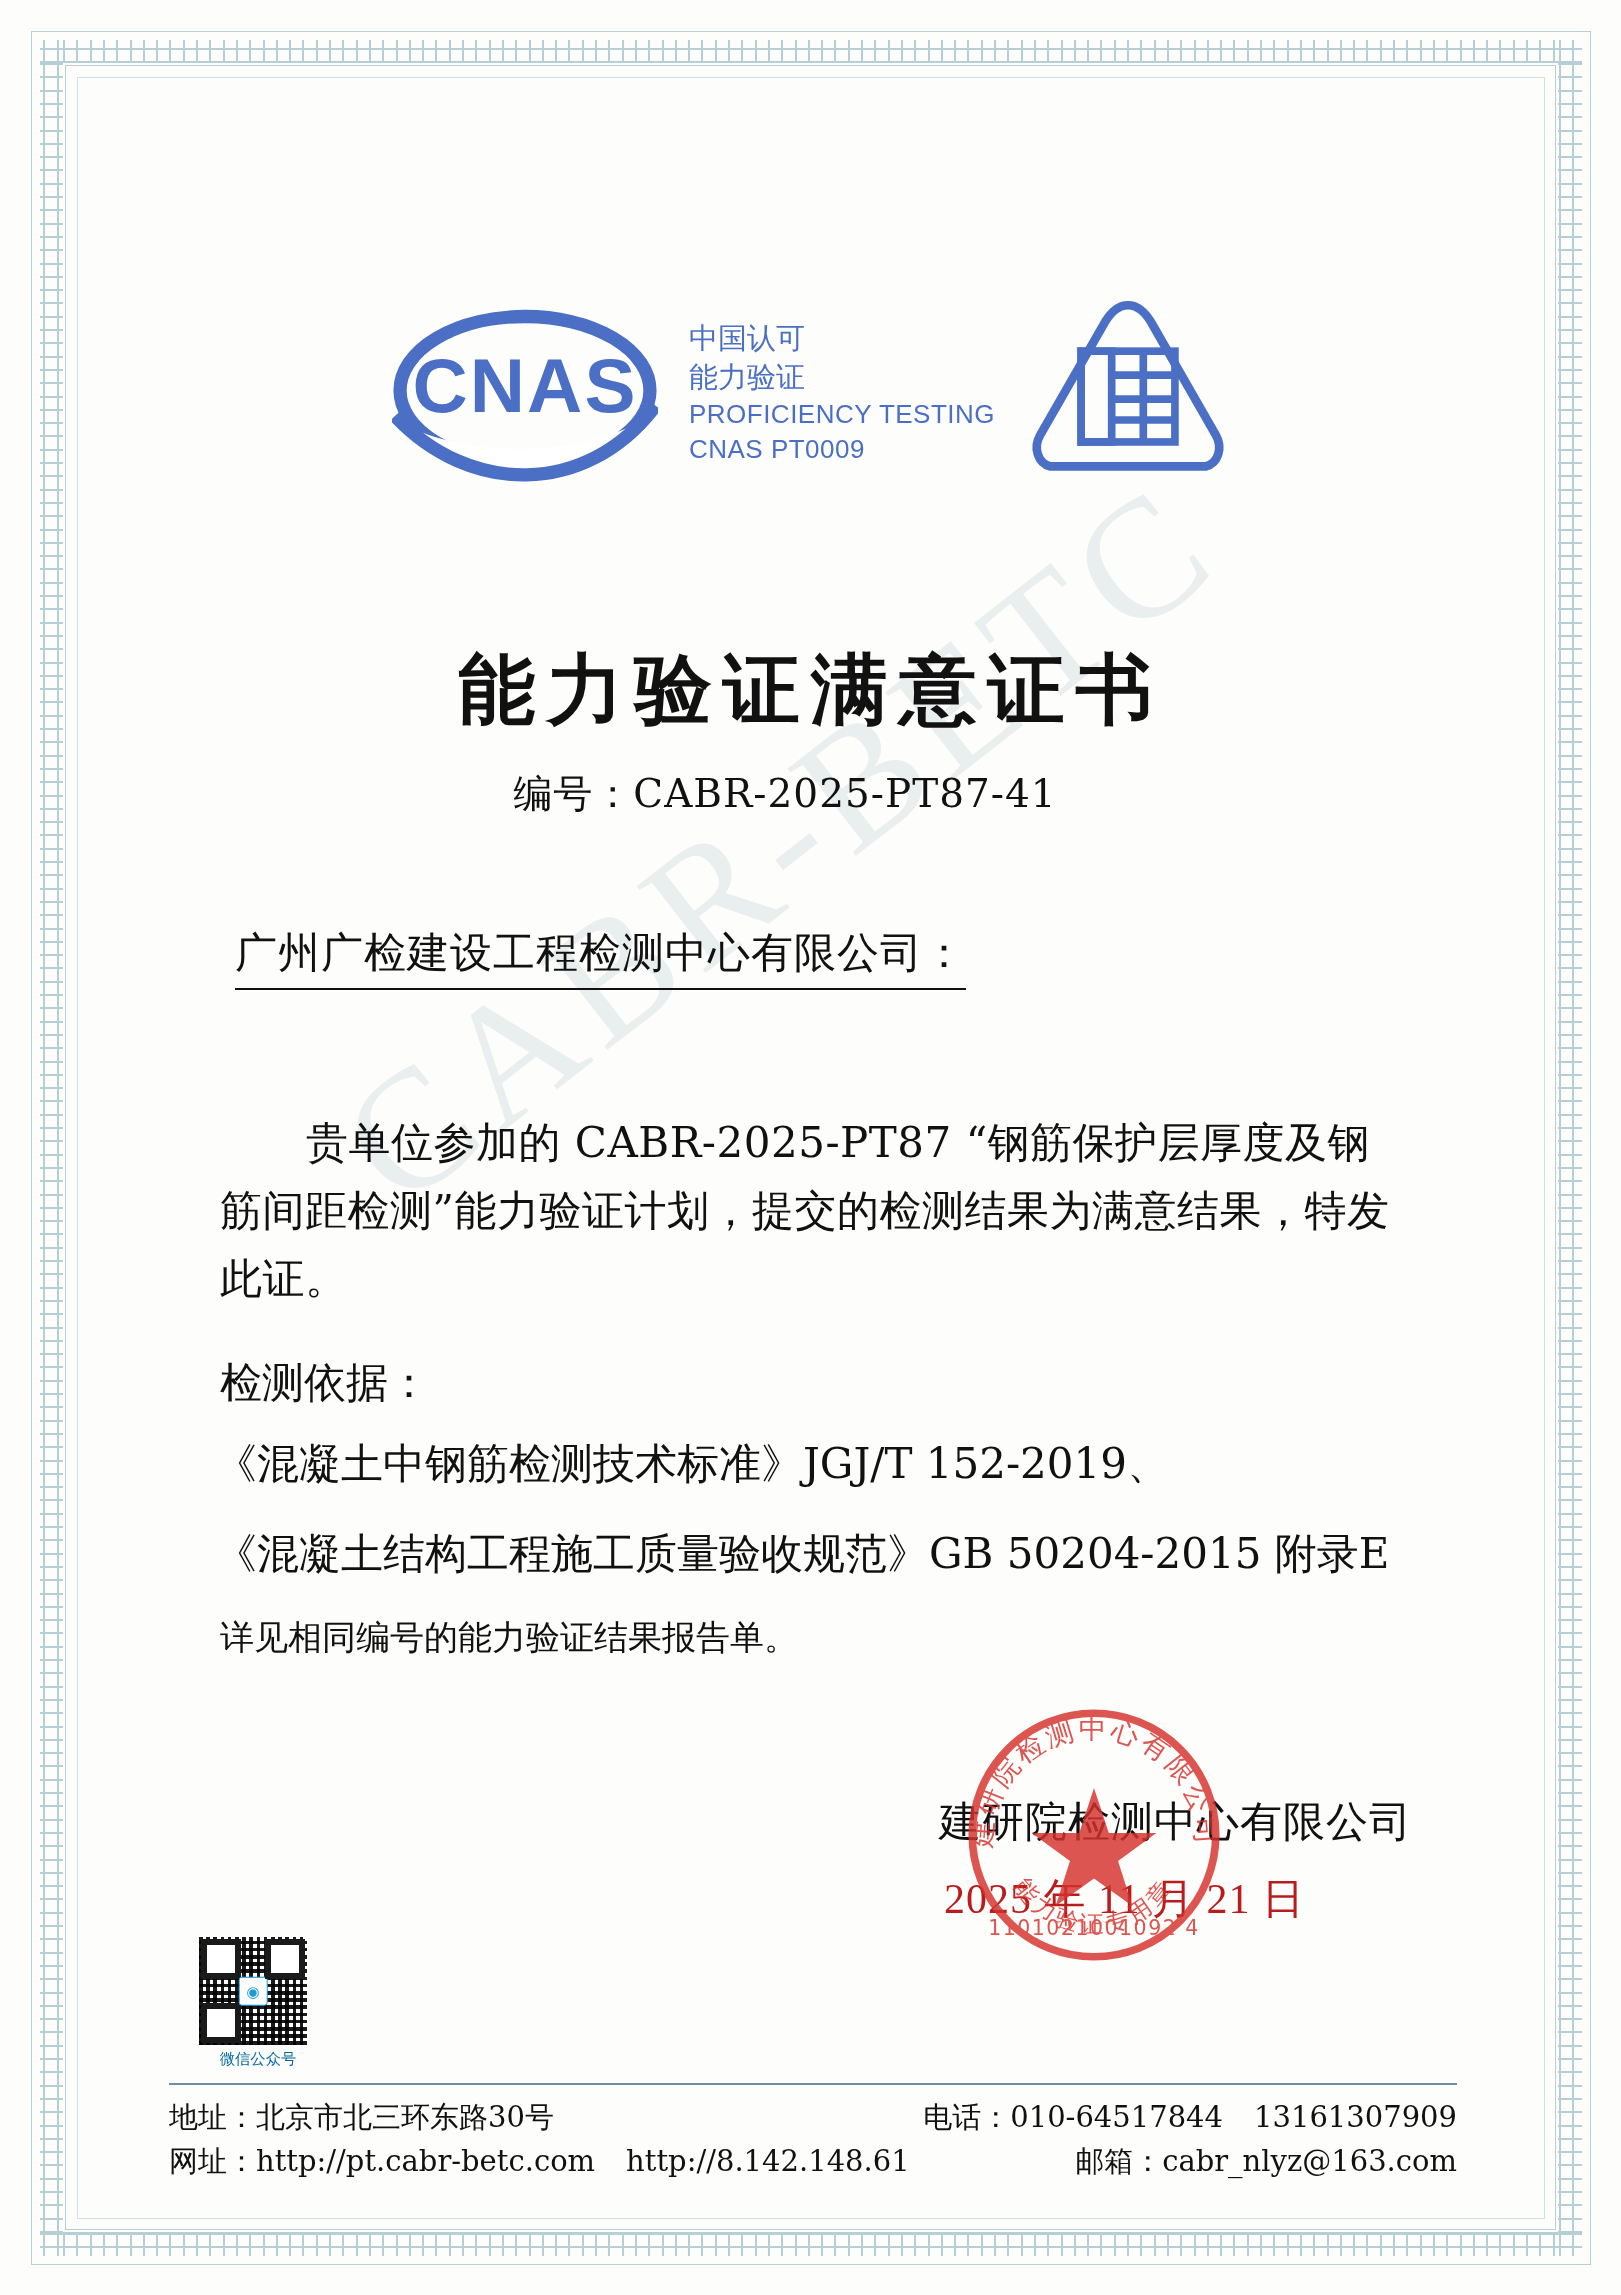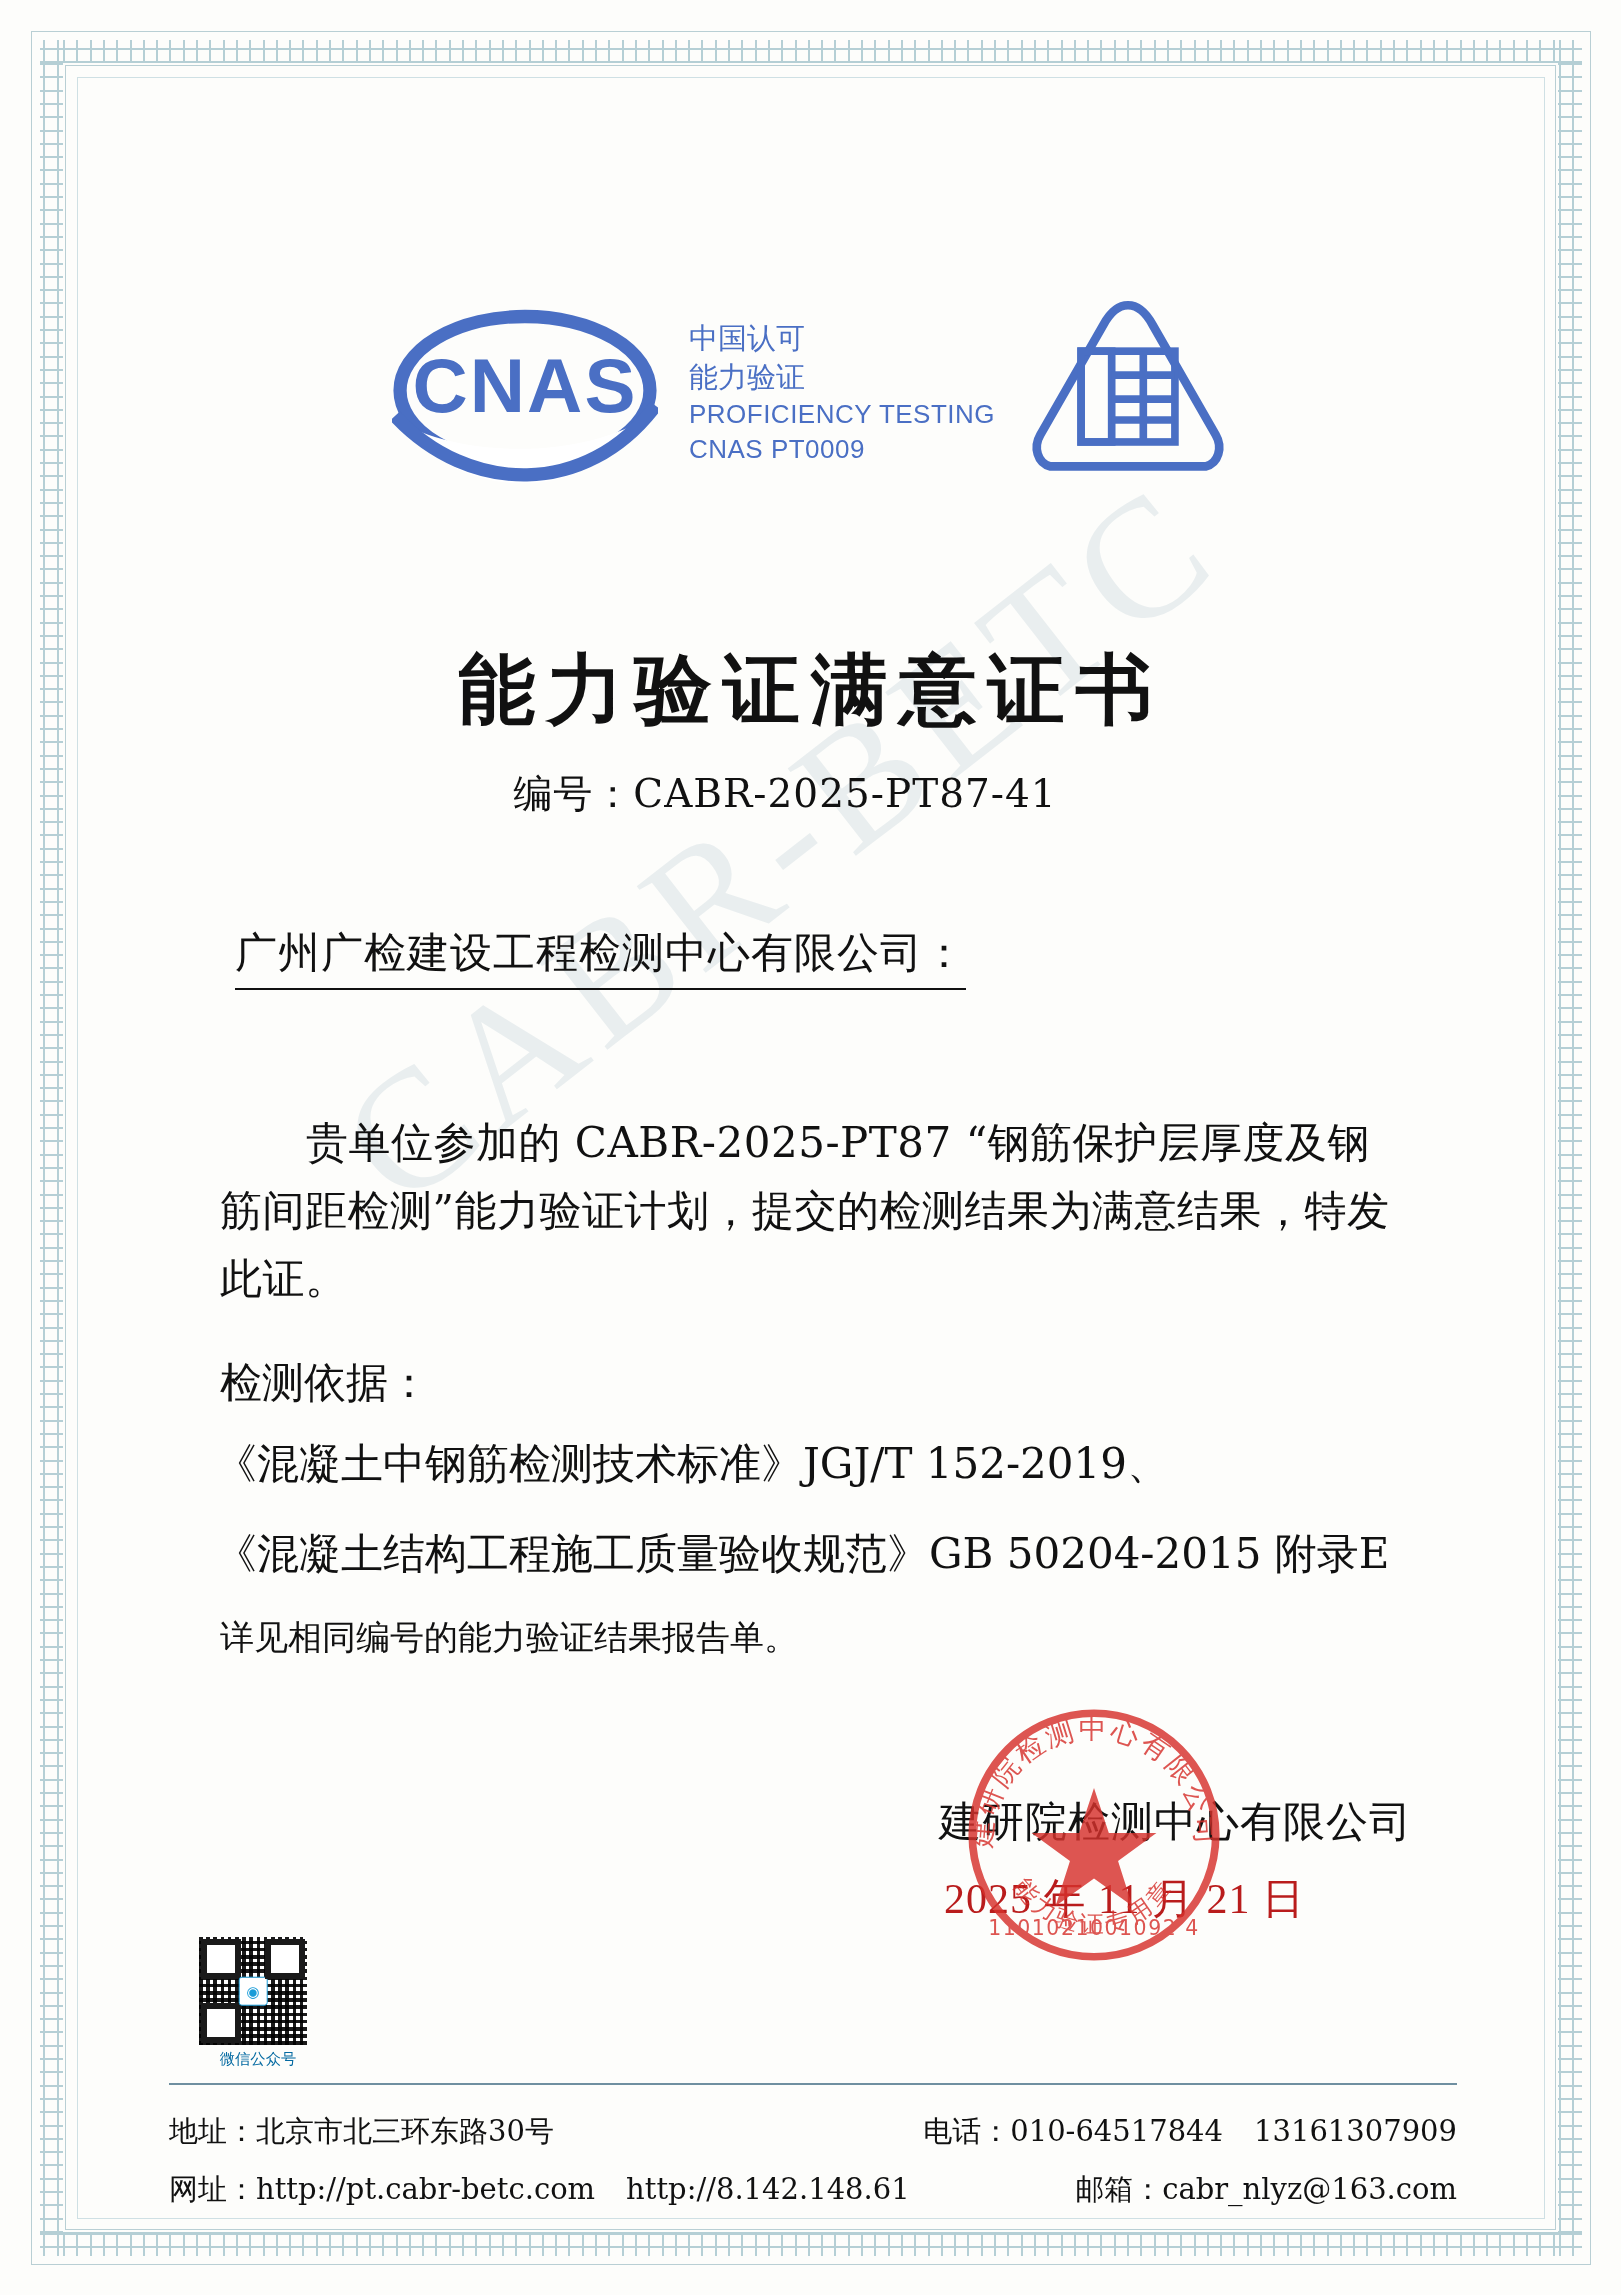--- a/index.html
+++ b/index.html
@@ -277,21 +277,21 @@
     color: #111;
     font-family: "DejaVu Serif", serif;
     line-height: 1.5;
   }
   .footer-row {
     display: flex;
     justify-content: space-between;
     align-items: baseline;
   }
   .footer-left { white-space: nowrap; }
-  .footer-right { white-space: nowrap; margin-top: 14px; }
+  .footer-right { white-space: nowrap; }
   .gap { display: inline-block; width: 31px; }
 </style>
 </head>
 <body>
 
 <div class="page">
 
   <div class="border-outer"></div>
   <div class="border-band"></div>
   <div class="border-band-mask"></div>

